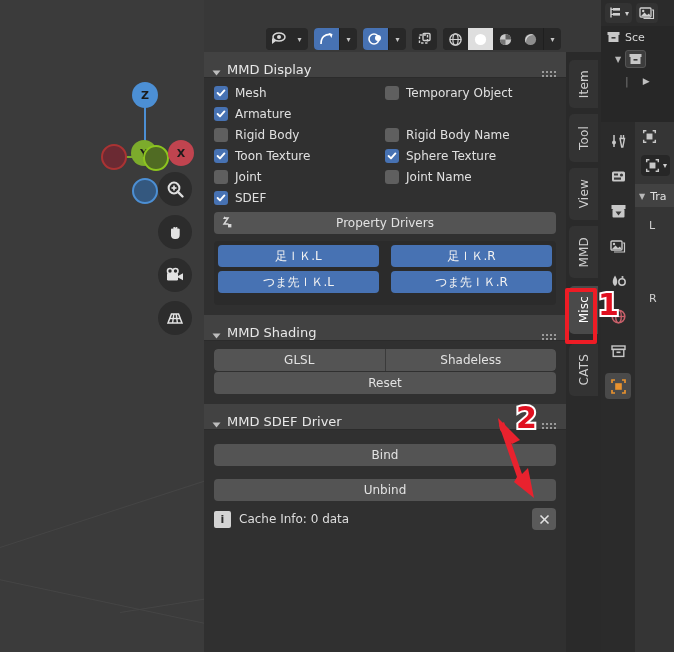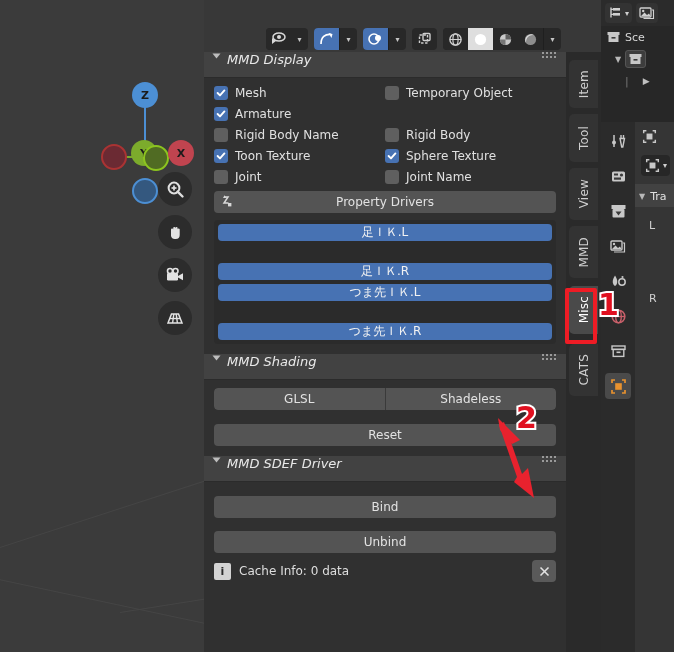--- a/index.html
+++ b/index.html
@@ -50,22 +50,22 @@
           color: #c6c6c6; font-size: 8px; }
   .seph { width: 1px; background: #1f1f1f; }
 
   
   #sidepanel {
     position: absolute; left: 204px; top: 52px; width: 362px; height: 600px;
     background: #303030;
   }
   .panel { margin: 0; }
   .panel-head {
-    height: 26px; background: #424242; display: flex; align-items: flex-start;
-    padding: 0 10px; gap: 8px; border-bottom: 1px solid #2b2b2b; font-style: italic;
+    height: 26px; background: #424242; display: flex; align-items: flex-end;
+    padding: 0 10px; gap: 8px; border-bottom: 1px solid #2b2b2b;
   }
   .tri { width: 0; height: 0; border-left: 5px solid #bdbdbd;
          border-top: 4px solid transparent; border-bottom: 4px solid transparent;
          transform: rotate(90deg); }
   .panel-title { font-size: 13px; color: #e8e8e8; flex: 1; }
   .grip { display: grid; grid-template-columns: repeat(4, 2px); grid-template-rows: repeat(2, 2px);
           gap: 2px; }
   .grip i { width: 2px; height: 2px; background: #9a9a9a; display: block; }
   .panel-body { padding: 8px 10px 10px 10px; background: #303030; }
 
@@ -79,22 +79,22 @@
 
   .wbtn {
     height: 22px; background: #545454; border-radius: 4px; display: flex;
     align-items: center; justify-content: center; color: #e2e2e2; font-size: 12px;
     position: relative;
   }
   #prop-drivers { margin-top: 3px; }
   #prop-drivers .pdicon { position: absolute; left: 6px; top: 2px; }
 
   .ikbox { background: #2b2b2b; border-radius: 4px; padding: 4px; margin-top: 7px; }
-  .ikrow { display: flex; gap: 22px; margin-bottom: 4px; flex-direction: column; }
-  .ikrow:last-child { margin-bottom: 0; }
+  .ikrow { display: flex; gap: 12px; margin-bottom: 4px; }
+  .ikrow:last-child { margin-bottom: 8px; }
   .ikbtn { flex: 1; height: 22px; background: #4772b3; border-radius: 4px;
            display: flex; align-items: center; justify-content: center;
            font-size: 12px; color: #f2f2f2; }
 
   .splitrow { display: flex; border-radius: 4px; overflow: hidden; }
   .splitrow .wbtn { flex: 1; border-radius: 0; }
   .splitrow .wbtn:first-child { border-radius: 4px 0 0 4px; }
   .splitrow .wbtn:last-child { border-radius: 0 4px 4px 0; border-left: 1px solid #3a3a3a; }
 
   #cache-row { display: flex; align-items: center; gap: 8px; margin-top: 6px; height: 24px; }
@@ -323,25 +323,25 @@
               </svg>
             </span>
           <span class="cklabel">Armature</span>
         </div>
         <div class="ckcell"></div>
       </div>
 
       <div class="ckrow">
         <div class="ckcell">
           <span class="ckbox"></span>
+          <span class="cklabel">Rigid Body</span>
+        </div>
+        <div class="ckcell">
+          <span class="ckbox"></span>
           <span class="cklabel">Rigid Body Name</span>
-        </div>
-        <div class="ckcell">
-          <span class="ckbox"></span>
-          <span class="cklabel">Rigid Body</span>
         </div>
       </div>
 
       <div class="ckrow">
         <div class="ckcell">
           <span class="ckbox on">
               <svg width="10" height="10" viewBox="0 0 10 10">
                 <path d="M1.6 5 L4 7.4 L8.4 2.4" fill="none" stroke="#fff" stroke-width="1.9" stroke-linecap="round" stroke-linejoin="round"></path>
               </svg>
             </span>
@@ -361,20 +361,31 @@
         <div class="ckcell">
           <span class="ckbox"></span>
           <span class="cklabel">Joint</span>
         </div>
         <div class="ckcell">
           <span class="ckbox"></span>
           <span class="cklabel">Joint Name</span>
         </div>
       </div>
 
+      <div class="ckrow">
+        <div class="ckcell">
+          <span class="ckbox on">
+              <svg width="10" height="10" viewBox="0 0 10 10">
+                <path d="M1.6 5 L4 7.4 L8.4 2.4" fill="none" stroke="#fff" stroke-width="1.9" stroke-linecap="round" stroke-linejoin="round"></path>
+              </svg>
+            </span>
+          <span class="cklabel">SDEF</span>
+        </div>
+        <div class="ckcell"></div>
+      </div>
 
       <div class="wbtn" id="prop-drivers">
         <span class="pdicon">
           <svg width="18" height="18" viewBox="0 0 18 18">
               <path d="M4 4 L8 4 L4 10 L8.5 10" fill="none" stroke="#d8d8d8" stroke-width="1.5"></path>
               <path d="M3 5 L4.6 2.3 L6.2 5 z" fill="#d8d8d8"></path>
               <rect x="8" y="10" width="3.4" height="3.4" fill="#d8d8d8"></rect>
             </svg>
         </span>
         <span>Property Drivers</span>
@@ -406,21 +417,21 @@
           <i></i>
           <i></i>
           <i></i>
         </span>
     </div>
     <div class="panel-body">
       <div class="splitrow">
         <div class="wbtn">GLSL</div>
         <div class="wbtn">Shadeless</div>
       </div>
-      <div class="wbtn" style="margin-top:14px">Reset</div>
+      <div class="wbtn" style="margin-top:1px">Reset</div>
     </div>
   </div>
 
   <div class="panel">
     <div class="panel-head">
       <span class="tri"></span>
       <span class="panel-title">MMD SDEF Driver</span>
       <span class="grip">
           <i></i>
           <i></i>

